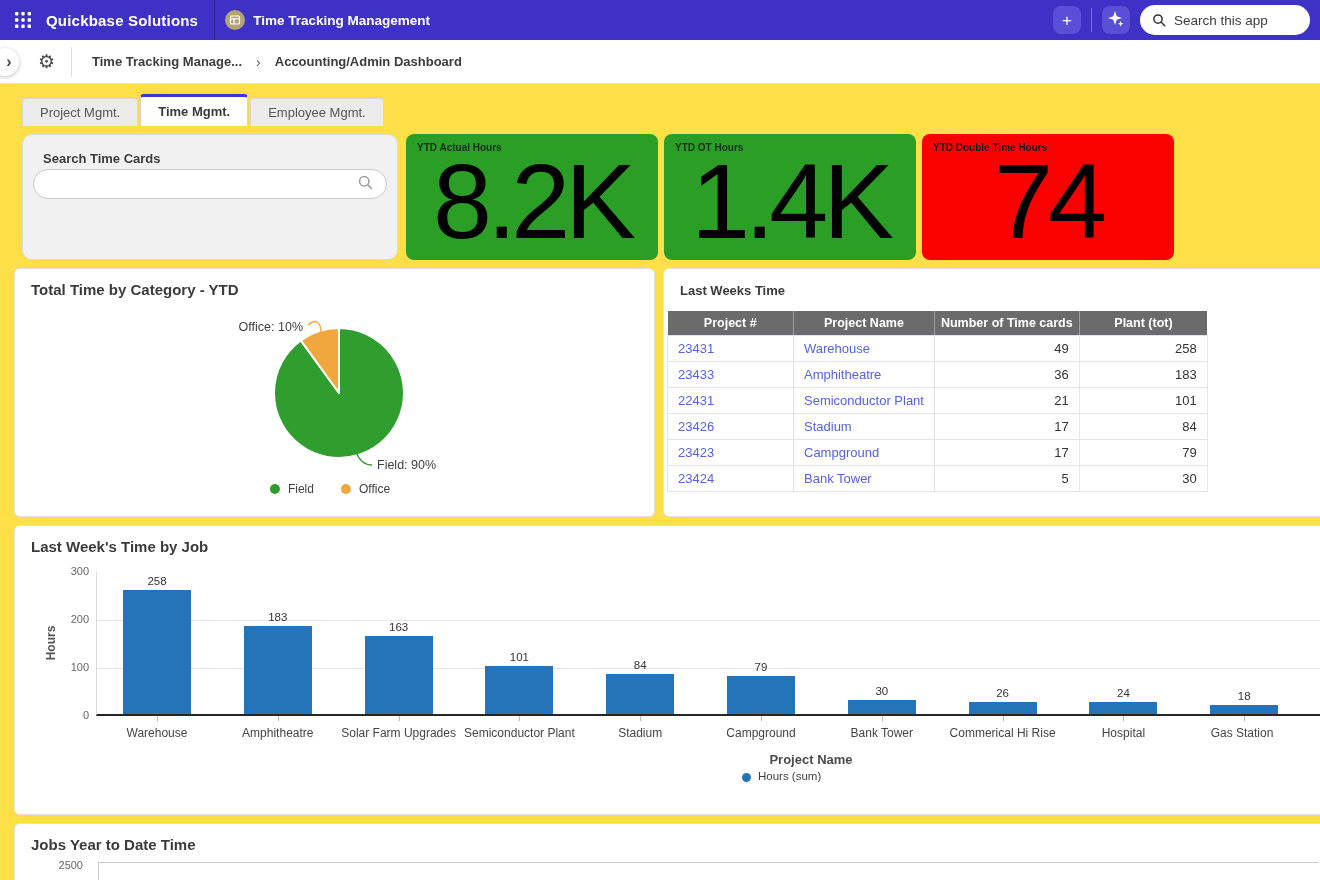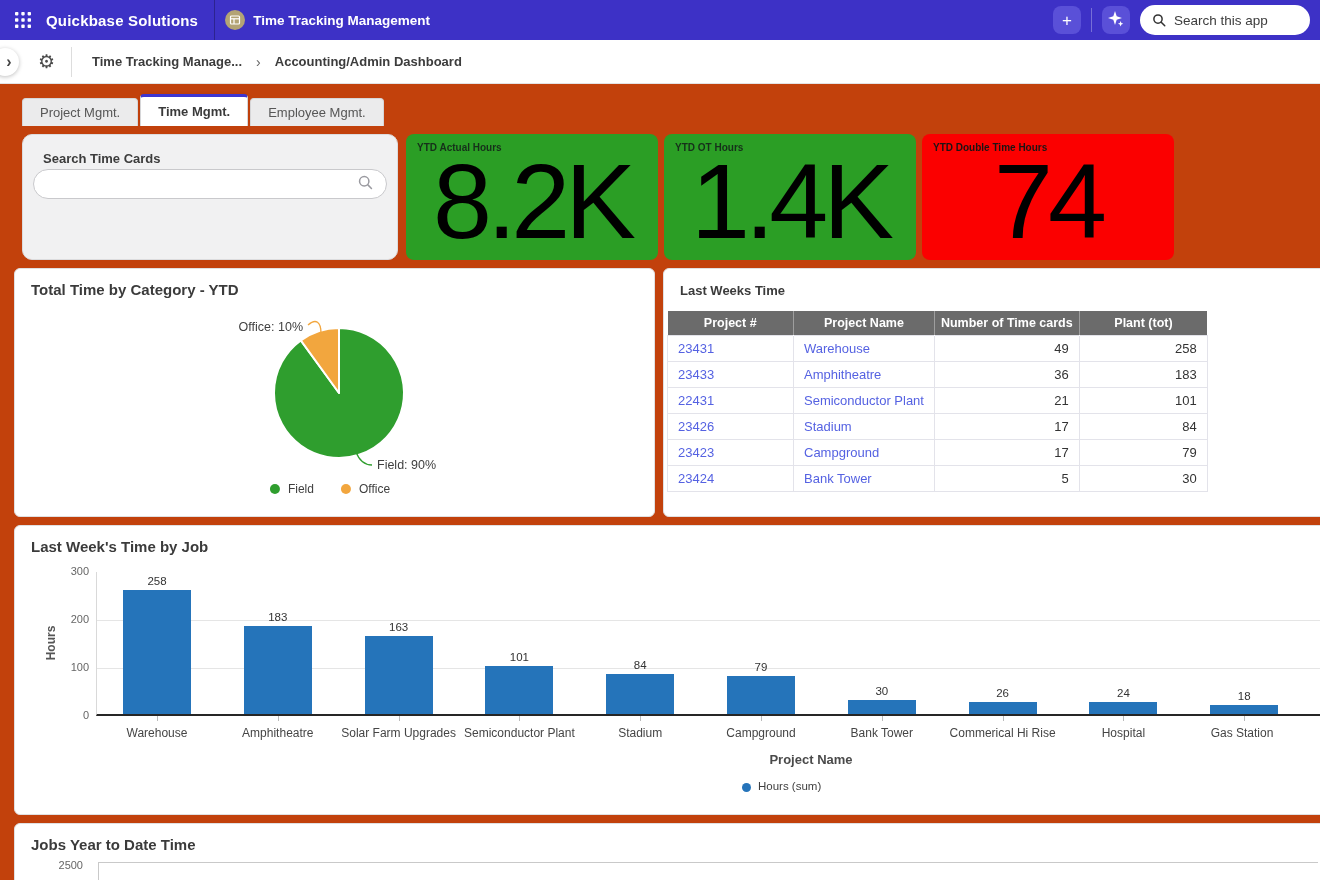--- a/index.html
+++ b/index.html
@@ -1,19 +1,19 @@
 <!DOCTYPE html>
 <html><head>
 <meta charset="utf-8">
 <style>
   * { margin:0; padding:0; box-sizing:border-box; }
   html,body { width:1320px; height:880px; overflow:hidden; }
   .screen {
     position:relative; width:1320px; height:880px; overflow:hidden;
-    background:#c2410c; font-family:"Liberation Sans", sans-serif; color:#3c3c3c;
+    background:#fde047; font-family:"Liberation Sans", sans-serif; color:#3c3c3c;
   }
   
   .topbar {
     position:absolute; left:0; top:0; width:1320px; height:40px;
     background:#3d31c6; display:flex; align-items:center; padding:0 10px; gap:10px;
   }
   .grid-btn { width:26px; height:26px; display:flex; align-items:center; justify-content:center; cursor:pointer; }
   .company { color:#fff; font-size:15px; font-weight:bold; letter-spacing:.2px; margin-right:6px; white-space:nowrap; }
   .tb-divider { width:1px; height:40px; background:rgba(0,0,0,.28); }
   .app-chip { display:flex; align-items:center; gap:8px; cursor:pointer; }
@@ -110,21 +110,21 @@
   .x-lab { position:absolute; top:154px; width:130px; text-align:center; font-size:12px; color:#454545; white-space:nowrap; }
   .x-tick { position:absolute; top:144px; width:1px; height:5px; background:#bbb; }
   .y-lab { position:absolute; width:34px; text-align:right; font-size:11px; color:#666; }
   .ylabel-rot {
     position:absolute; left:6px; top:110px; width:60px; text-align:center;
     font-size:12px; font-weight:bold; color:#555; transform:rotate(-90deg); transform-origin:center;
   }
   .xlabel { position:absolute; left:734px; top:226px; width:124px; text-align:center; font-size:13px; font-weight:bold; color:#4a4a4a; }
   .legend { position:absolute; display:flex; align-items:center; gap:7px; font-size:11.5px; color:#3f3f3f; }
   .legend .dot { width:9px; height:9px; border-radius:50%; }
-  .bar-legend { left:727px; top:254px;align-items:flex-end; }
+  .bar-legend { left:727px; top:244px;align-items:flex-end; }
   
   .pie-svg { position:absolute; left:0; top:0; }
   .pie-label { font-size:12.5px; fill:#3f3f3f; font-family:"Liberation Sans", sans-serif; }
   .pie-legend { left:324px; top:213px; transform:translateX(-50%); gap:9px; font-size:12px; }
   .pie-legend .item { display:flex; align-items:center; gap:8px; margin-right:18px; }
   .pie-legend .dot { width:10px; height:10px; }
   
   .ytd-tick { position:absolute; left:30px; top:35px; width:38px; text-align:right; font-size:11px; color:#666; }
   .ytd-axis { position:absolute; left:83px; top:38px; width:1220px; height:32px; border-left:1px solid #c9c9c9; border-top:1px solid #c9c9c9; }
 </style>

